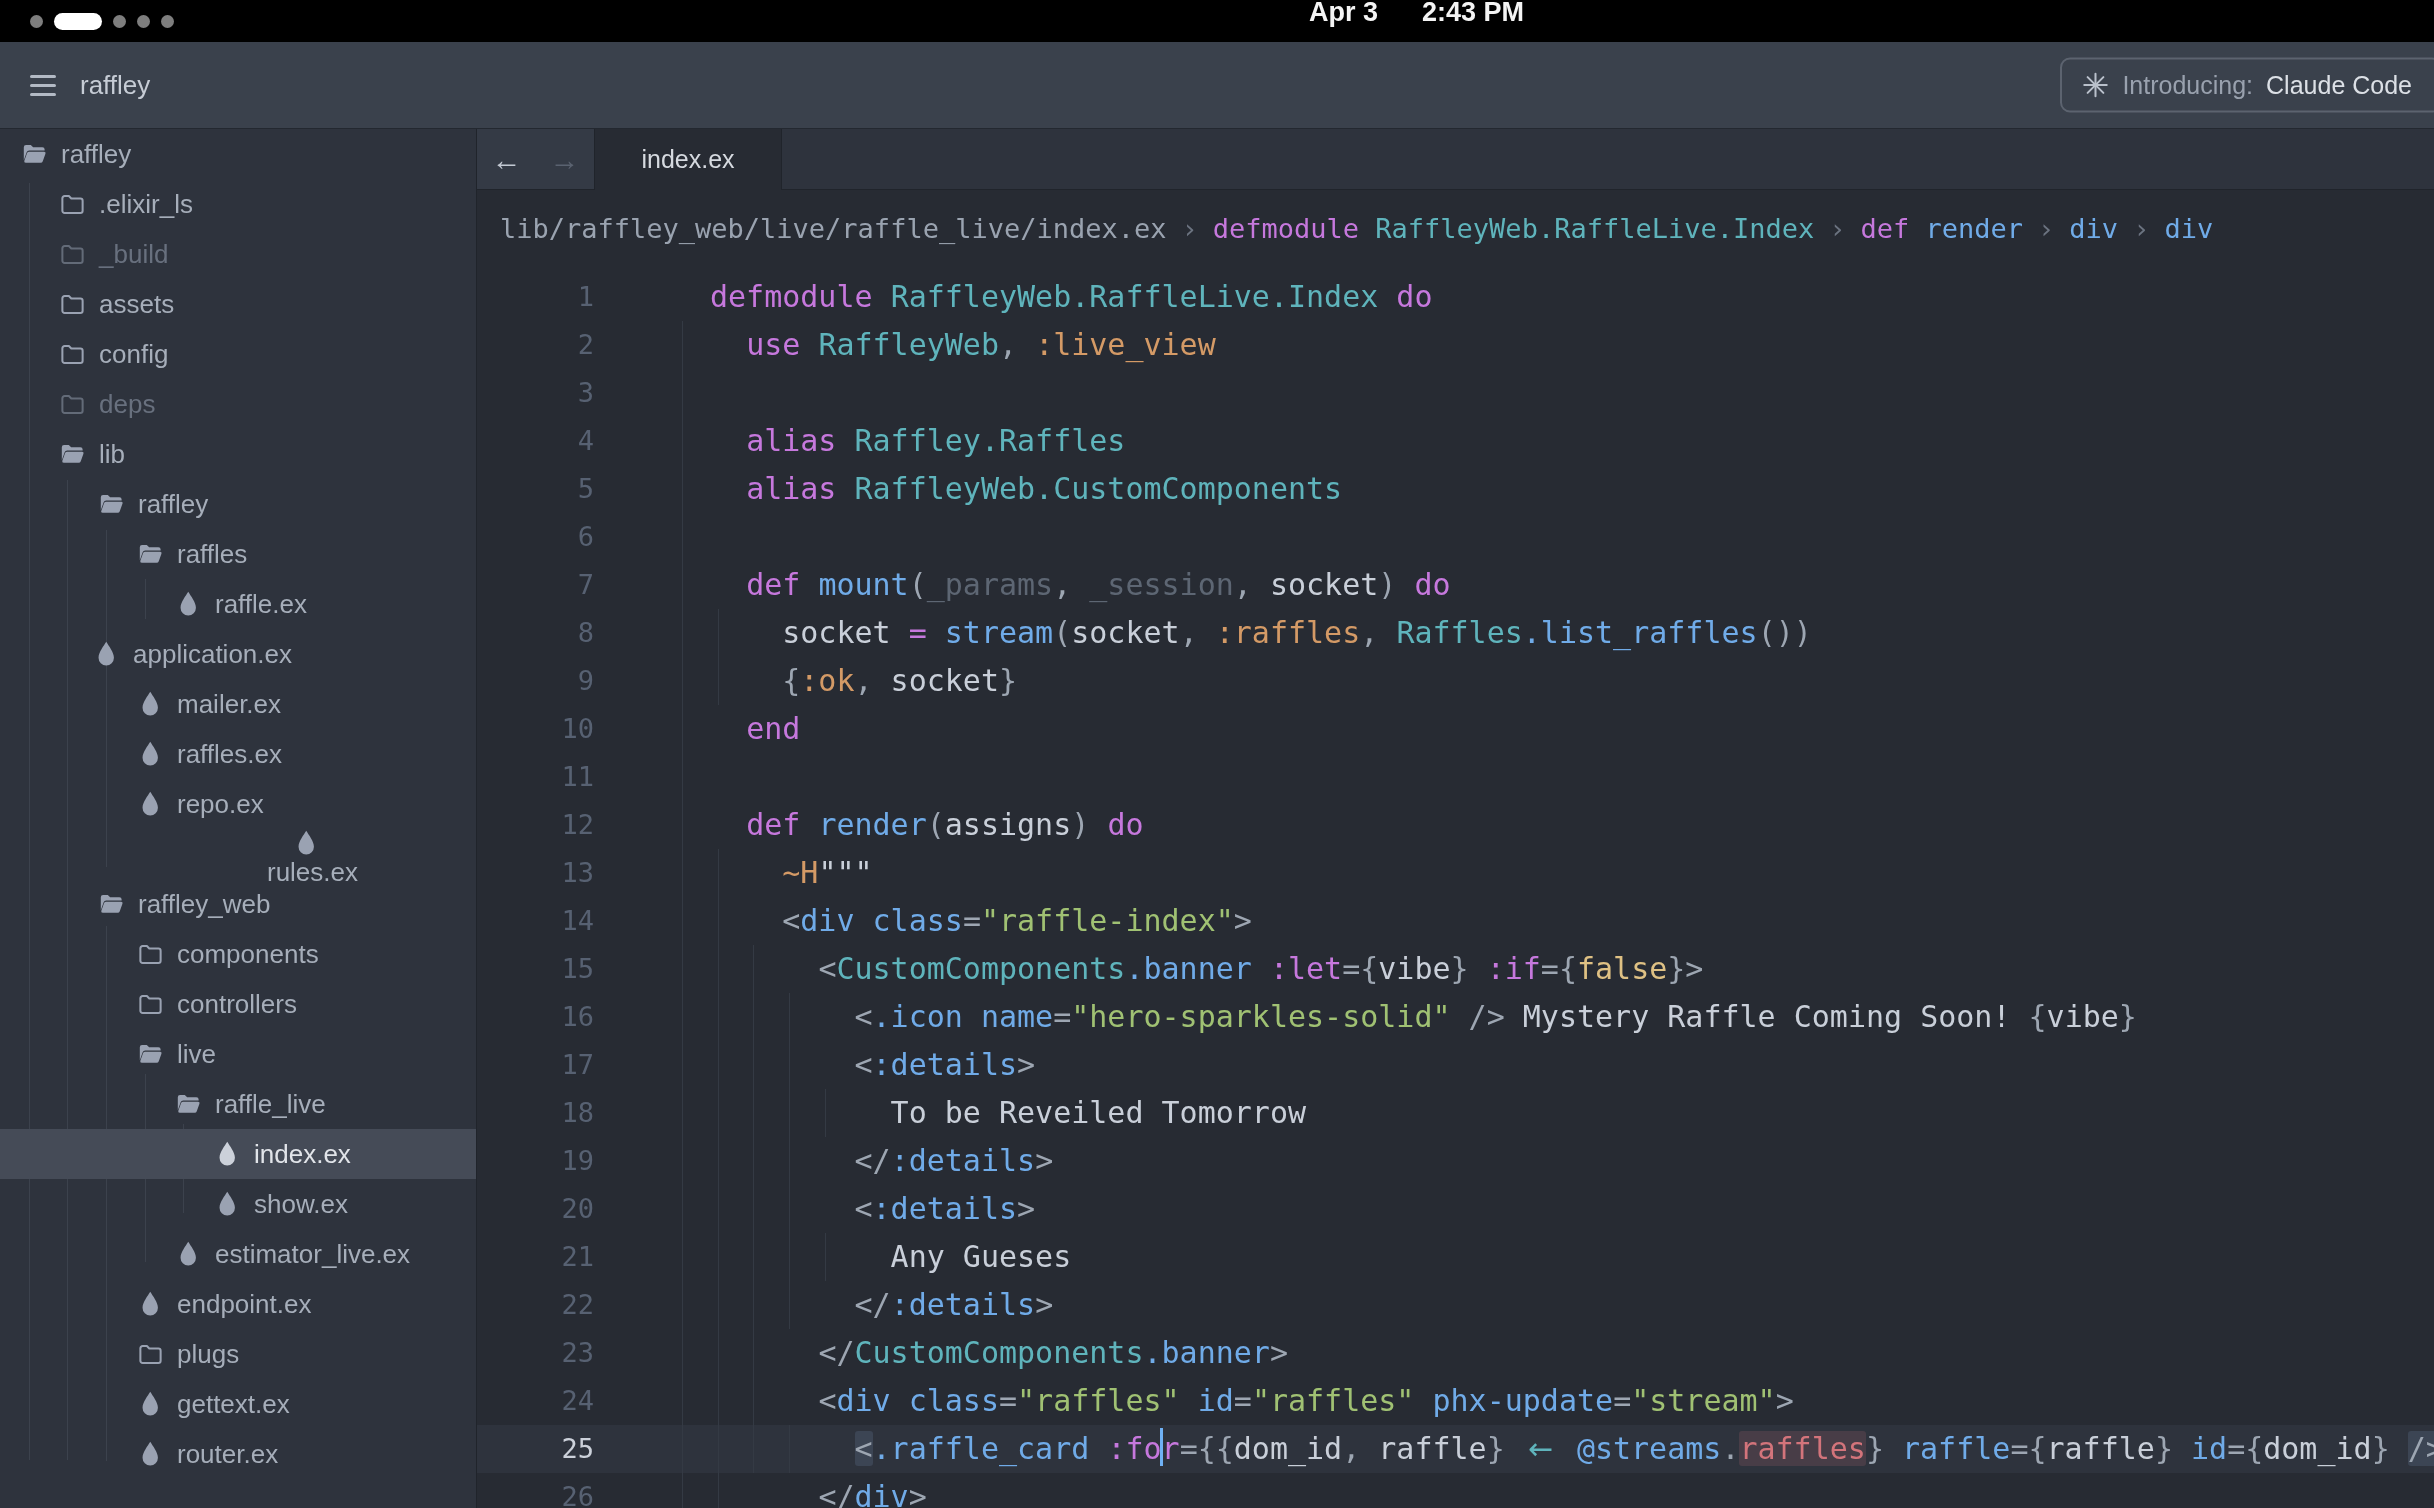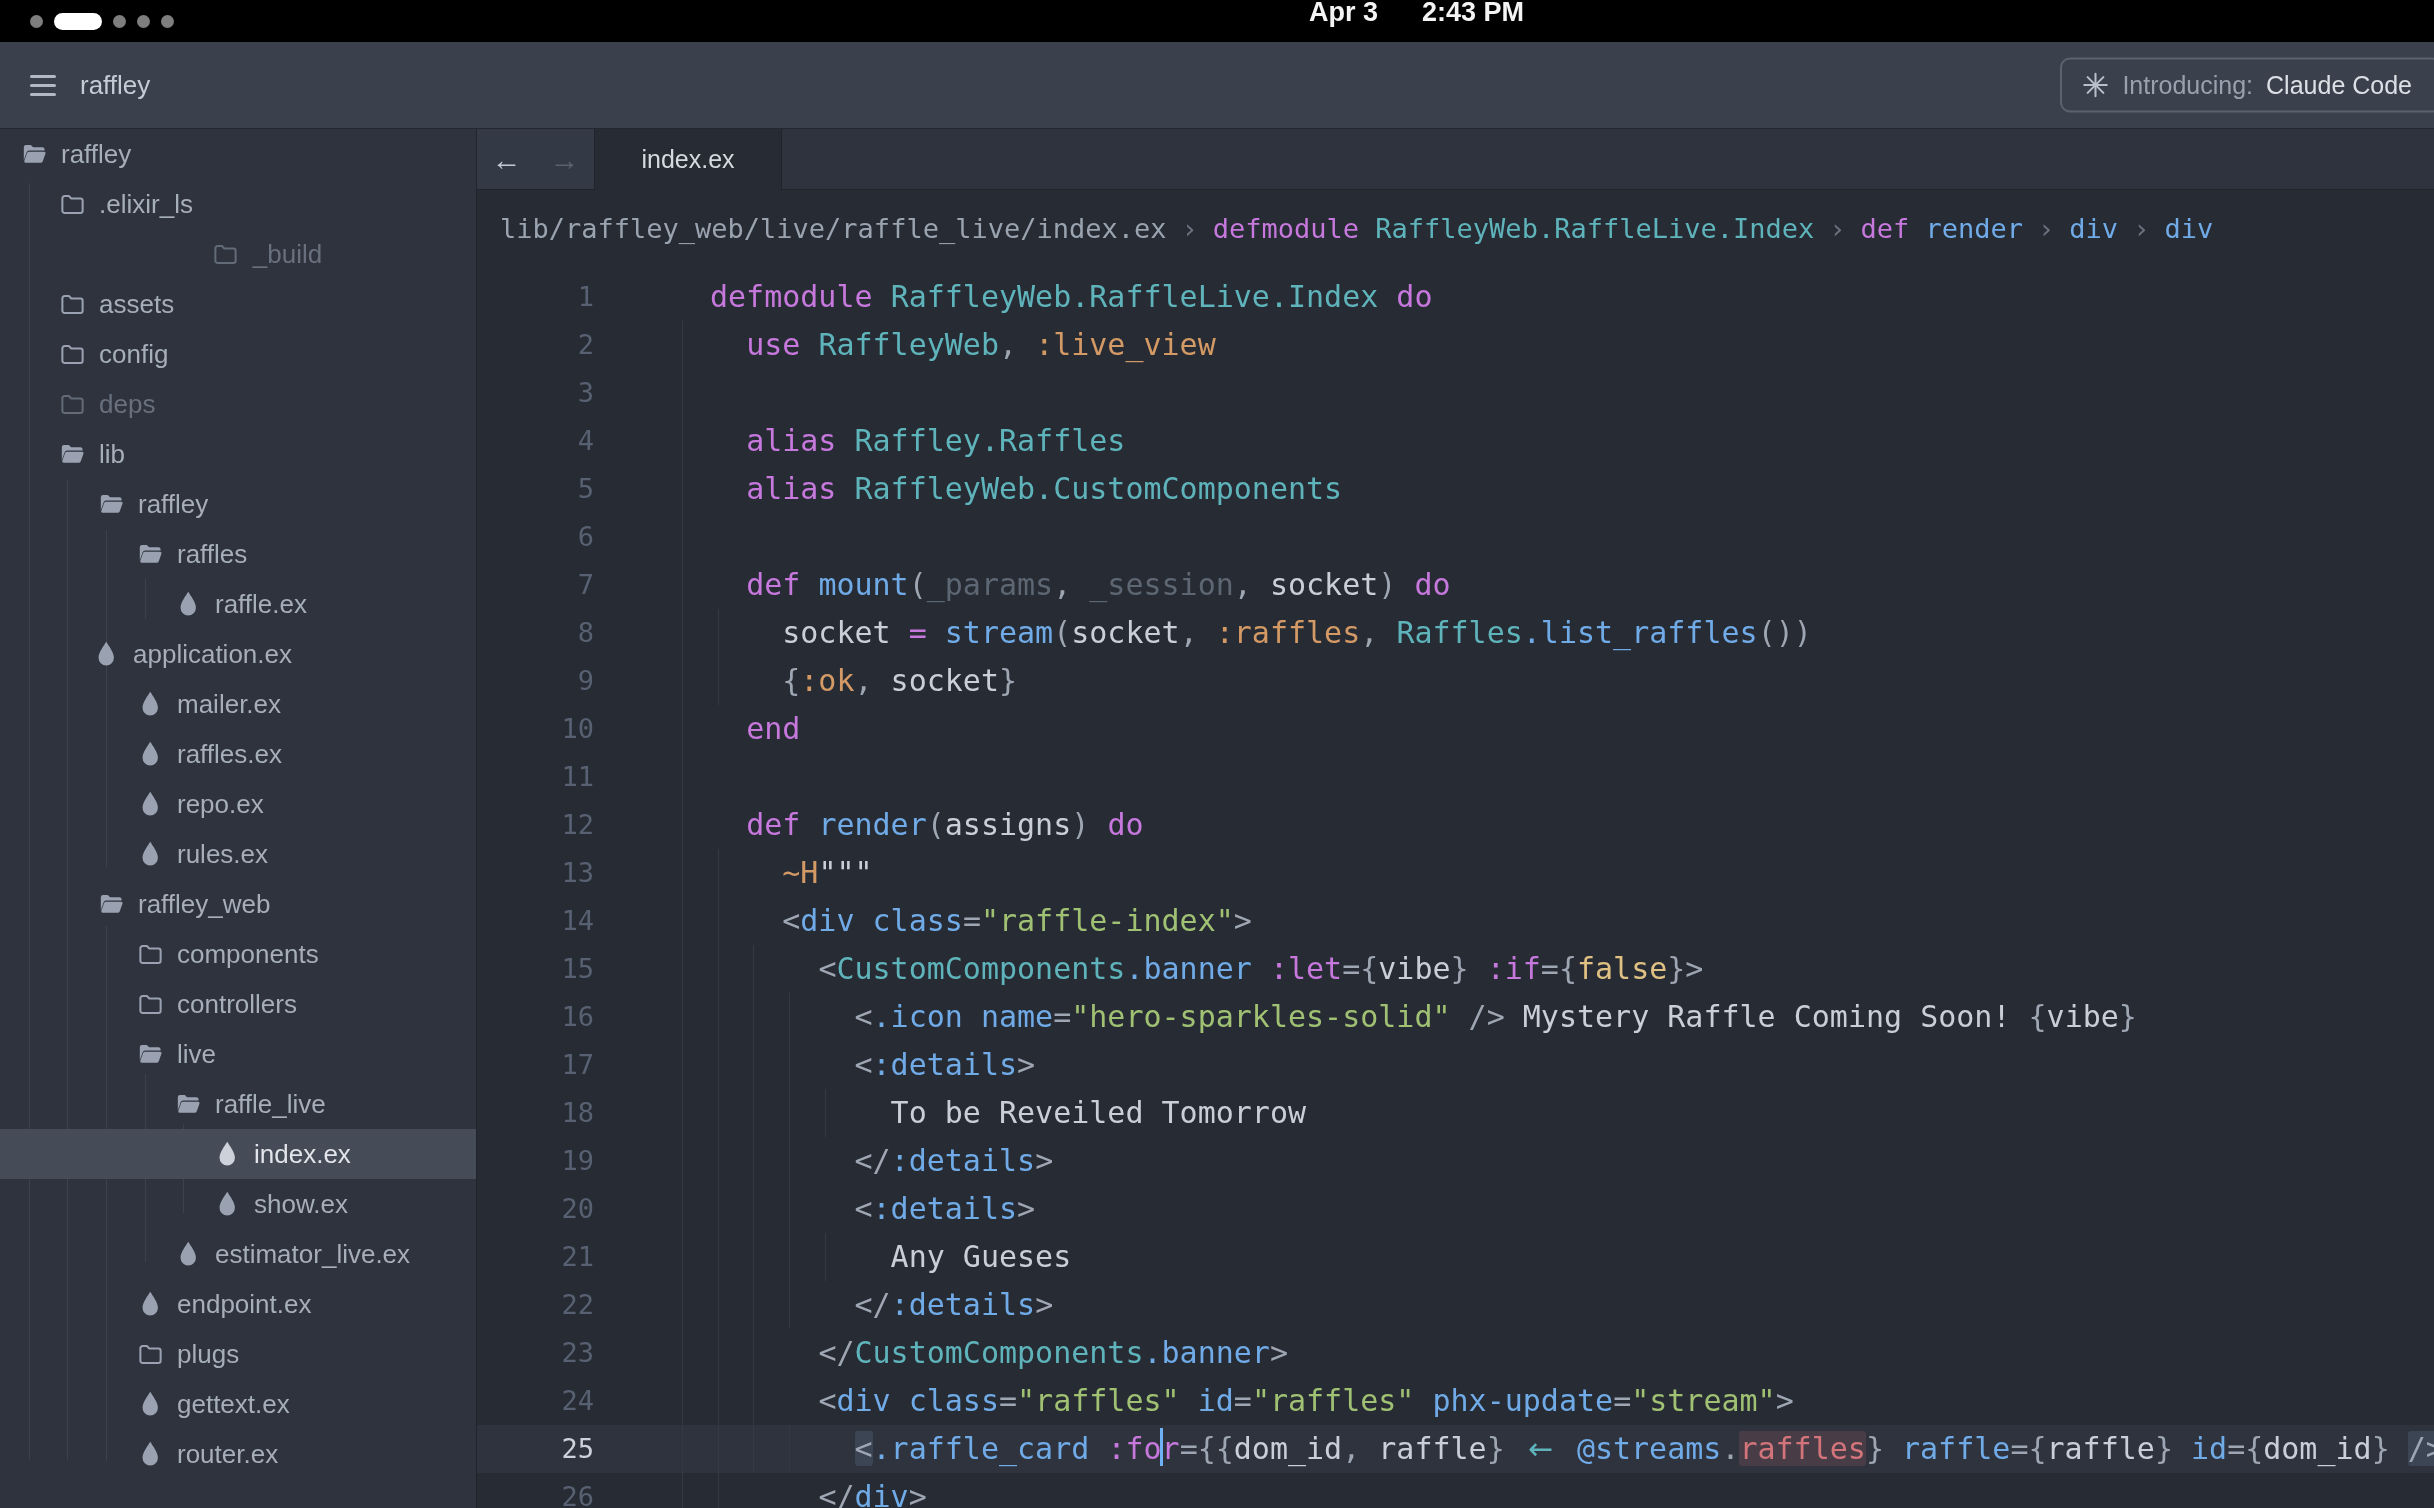--- a/index.html
+++ b/index.html
@@ -136,21 +136,21 @@
         <span class="lb">raffley</span>
       </div>
       <div class="row" style="padding-left: 58px;">
         <span class="ic">
           <svg width="27" height="27" viewBox="0 0 24 24" fill="none" stroke="currentColor" stroke-width="1.8" stroke-linejoin="round">
             <path d="M3 6.5a2 2 0 0 1 2-2h3.8l2.1 2.1H19a2 2 0 0 1 2 2v8.9a2 2 0 0 1-2 2H5a2 2 0 0 1-2-2z"></path>
           </svg>
         </span>
         <span class="lb">.elixir_ls</span>
       </div>
-      <div class="row dim" style="padding-left: 58px; justify-content: center;">
+      <div class="row dim" style="padding-left: 58px;">
         <span class="ic">
           <svg width="27" height="27" viewBox="0 0 24 24" fill="none" stroke="currentColor" stroke-width="1.8" stroke-linejoin="round">
             <path d="M3 6.5a2 2 0 0 1 2-2h3.8l2.1 2.1H19a2 2 0 0 1 2 2v8.9a2 2 0 0 1-2 2H5a2 2 0 0 1-2-2z"></path>
           </svg>
         </span>
         <span class="lb">_build</span>
       </div>
       <div class="row" style="padding-left: 58px;">
         <span class="ic">
           <svg width="27" height="27" viewBox="0 0 24 24" fill="none" stroke="currentColor" stroke-width="1.8" stroke-linejoin="round">
@@ -235,21 +235,21 @@
         <span class="lb">raffles.ex</span>
       </div>
       <div class="row" style="padding-left: 136px;">
         <span class="ic">
           <svg width="24" height="28" viewBox="0 0 20 24" fill="currentColor">
             <path d="M10.2 1.6c-2 3.4-6.6 9-6.6 13.6a6.6 6.6 0 0 0 13.2 0c0-4.6-4.6-10.2-6.6-13.6z"></path>
           </svg>
         </span>
         <span class="lb">repo.ex</span>
       </div>
-      <div class="row" style="padding-left: 136px;">
+      <div class="row" style="padding-left: 136px; flex-direction: column;">
         <span class="ic">
           <svg width="24" height="28" viewBox="0 0 20 24" fill="currentColor">
             <path d="M10.2 1.6c-2 3.4-6.6 9-6.6 13.6a6.6 6.6 0 0 0 13.2 0c0-4.6-4.6-10.2-6.6-13.6z"></path>
           </svg>
         </span>
         <span class="lb">rules.ex</span>
       </div>
       <div class="row" style="padding-left: 97px;">
         <span class="ic">
           <svg width="27" height="27" viewBox="0 0 24 24" fill="currentColor">

